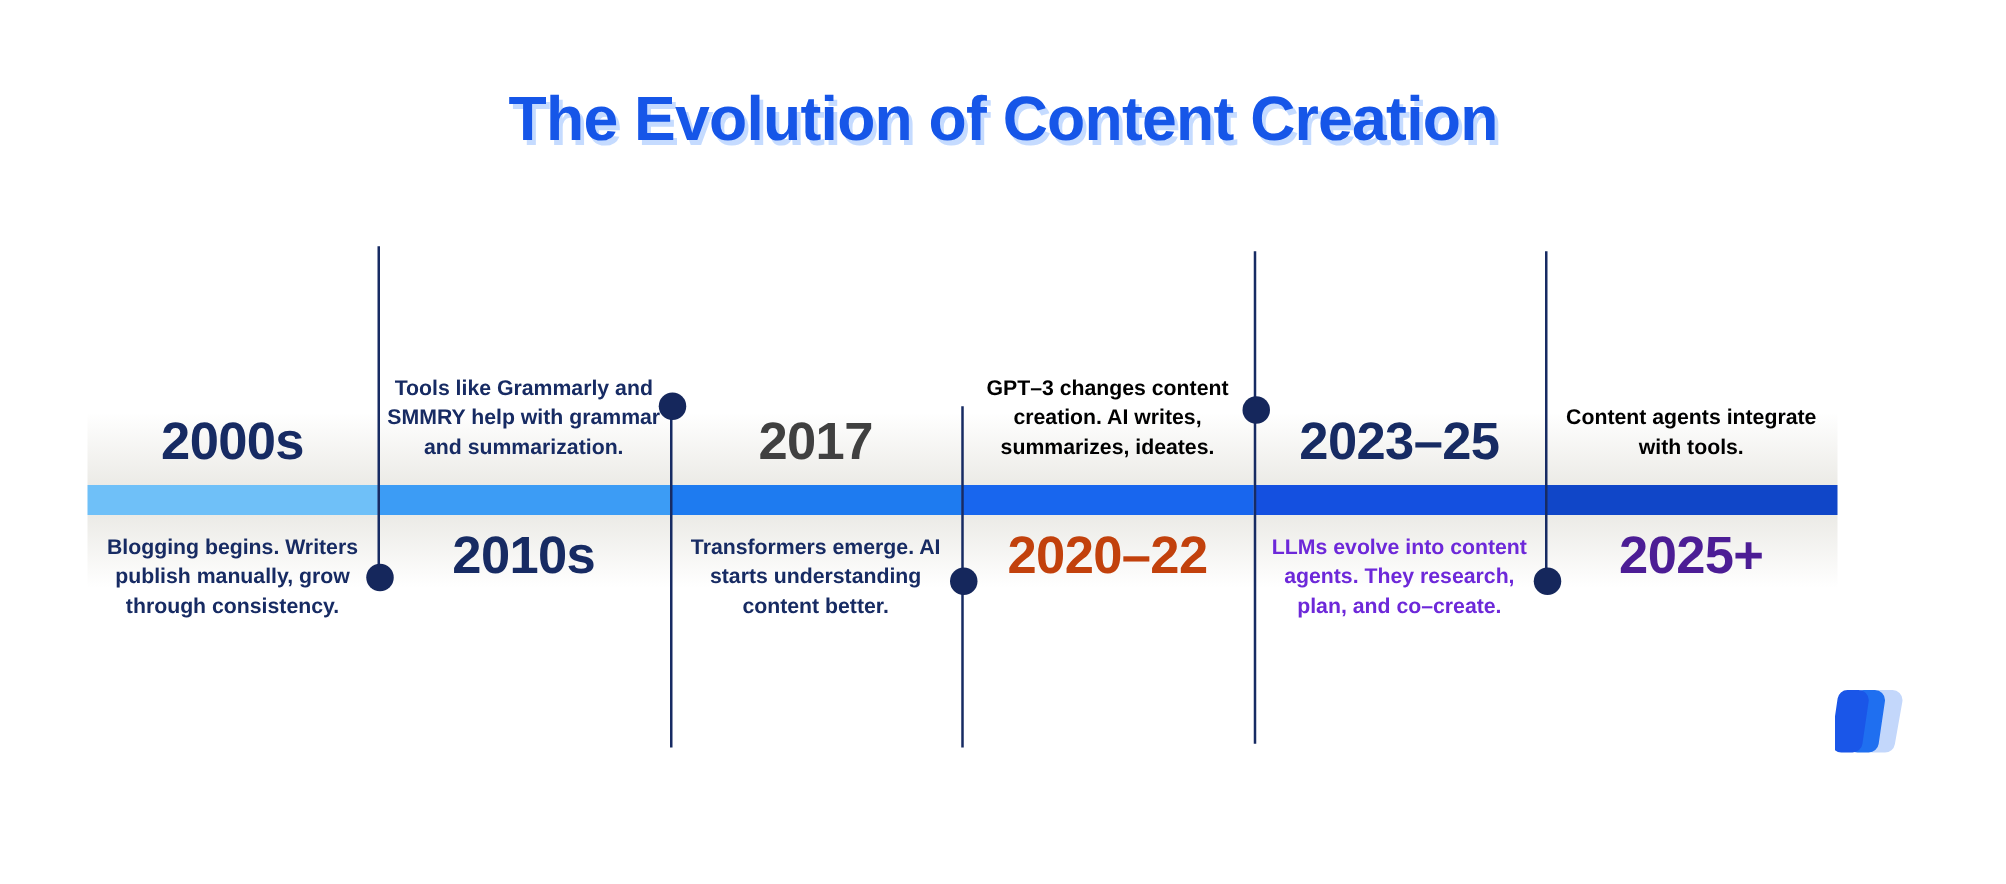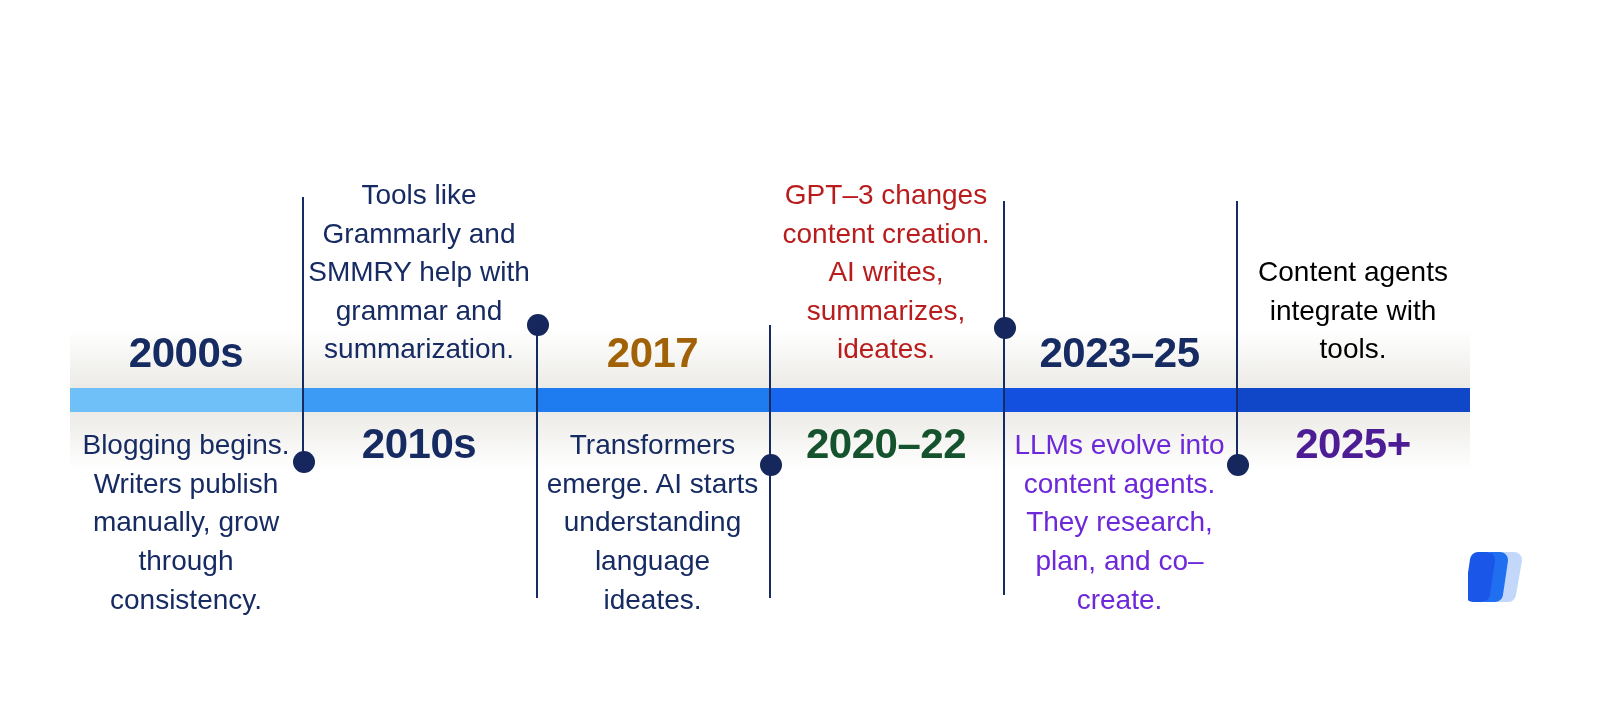--- a/index.html
+++ b/index.html
@@ -85,22 +85,22 @@
     color: #172b63;
   }
   .year {
     font-size: 42px;
     font-weight: 700;
     letter-spacing: -0.5px;
     line-height: 1.04;
     white-space: nowrap;
   }
   .desc {
-    font-size: 28px;
-    font-weight: 400;
+    font-size: 17px;
+    font-weight: 700;
     line-height: 1.38;
   }
 
   
   .above { display: flex; flex-direction: column; justify-content: flex-end; }
   .below { display: flex; flex-direction: column; justify-content: flex-start; }
 
   
   #logo {
     position: absolute;
@@ -108,20 +108,21 @@
     top: 552px;
     width: 58px;
     height: 52px;
   }
 </style>
 </head>
 <body>
 
 <div id="stage">
 
+  <div id="title">The Evolution of Content Creation</div>
 
   <div class="bar-haze top"></div>
   <div class="bar-haze bottom"></div>
 
   <div id="bar">
       <div class="seg" style="width: 16.5714%; background: rgb(111, 192, 248);"></div>
       <div class="seg" style="width: 16.7143%; background: rgb(60, 156, 245);"></div>
       <div class="seg" style="width: 16.6429%; background: rgb(30, 123, 240);"></div>
       <div class="seg" style="width: 16.7143%; background: rgb(24, 102, 238);"></div>
       <div class="seg" style="width: 16.6429%; background: rgb(20, 80, 224);"></div>
@@ -139,24 +140,24 @@
       <div class="dot" style="left: 1004px; top: 317px; background: rgb(21, 39, 92);"></div>
       <div class="connector" style="left: 1236px; top: 201px; height: 274px; background: rgb(23, 43, 99);"></div>
       <div class="dot" style="left: 1237px; top: 454px; background: rgb(21, 39, 92);"></div>
     </div>
 
   <div id="blocks">
       <div class="blk year above" style="left: 68px; width: 236px; color: rgb(23, 43, 99); top: 185px; height: 198px; padding-bottom: 8px;">2000s</div>
       <div class="blk desc below" style="left: 68px; width: 236px; color: rgb(23, 43, 99); top: 426px; height: 271px;">Blogging begins. Writers publish manually, grow through consistency.</div>
       <div class="blk year below" style="left: 307px; width: 224px; color: rgb(23, 43, 99); top: 422px; height: 271px;">2010s</div>
       <div class="blk desc above" style="left: 307px; width: 224px; color: rgb(23, 43, 99); top: 185px; height: 198px; padding-bottom: 14px;">Tools like Grammarly and SMMRY help with grammar and summarization.</div>
-      <div class="blk year above" style="left: 544.5px; width: 216px; color: #a16207; top: 185px; height: 198px; padding-bottom: 8px;">2017</div>
-      <div class="blk desc below" style="left: 544.5px; width: 216px; color: rgb(23, 43, 99); top: 426px; height: 271px;">Transformers emerge. AI starts understanding language ideates.</div>
-      <div class="blk year below" style="left: 774px; width: 224px; color: #14532d; top: 422px; height: 271px;">2020–22</div>
-      <div class="blk desc above" style="left: 774px; width: 224px; color: #b91c1c; top: 185px; height: 198px; padding-bottom: 14px;">GPT–3 changes content creation. AI writes, summarizes, ideates.</div>
+      <div class="blk year above" style="left: 544.5px; width: 216px; color: #404040; top: 185px; height: 198px; padding-bottom: 8px;">2017</div>
+      <div class="blk desc below" style="left: 544.5px; width: 216px; color: rgb(23, 43, 99); top: 426px; height: 271px;">Transformers emerge. AI starts understanding content better.</div>
+      <div class="blk year below" style="left: 774px; width: 224px; color: #c2410c; top: 422px; height: 271px;">2020–22</div>
+      <div class="blk desc above" style="left: 774px; width: 224px; color: #000000; top: 185px; height: 198px; padding-bottom: 14px;">GPT–3 changes content creation. AI writes, summarizes, ideates.</div>
       <div class="blk year above" style="left: 1009.5px; width: 220px; color: rgb(23, 43, 99); top: 185px; height: 198px; padding-bottom: 8px; text-align: center;">2023–25</div>
       <div class="blk desc below" style="left: 1009.5px; width: 220px; color: #6d28d9; top: 426px; height: 271px;">LLMs evolve into content agents. They research, plan, and co–create.</div>
       <div class="blk year below" style="left: 1235px; width: 236px; color: #4c1d95; top: 422px; height: 271px;">2025+</div>
       <div class="blk desc above" style="left: 1235px; width: 236px; color: #000000; top: 185px; height: 198px; padding-bottom: 14px;">Content agents integrate with tools.</div>
     </div>
 
   <svg id="logo" viewBox="0 0 58 52">
     <path d="M36 8 L46 8 L40 42 L30 42 Z" fill="#c3d7fb" stroke="#c3d7fb" stroke-width="16" stroke-linejoin="round" stroke-linecap="round"></path>
     <path d="M23 8 L32 8 L27 42 L18 42 Z" fill="#1f6ff0" stroke="#1f6ff0" stroke-width="16" stroke-linejoin="round" stroke-linecap="round"></path>
     <path d="M10 8 L19 8 L14 42 L5 42 Z" fill="#1a56e8" stroke="#1a56e8" stroke-width="16" stroke-linejoin="round" stroke-linecap="round"></path>

